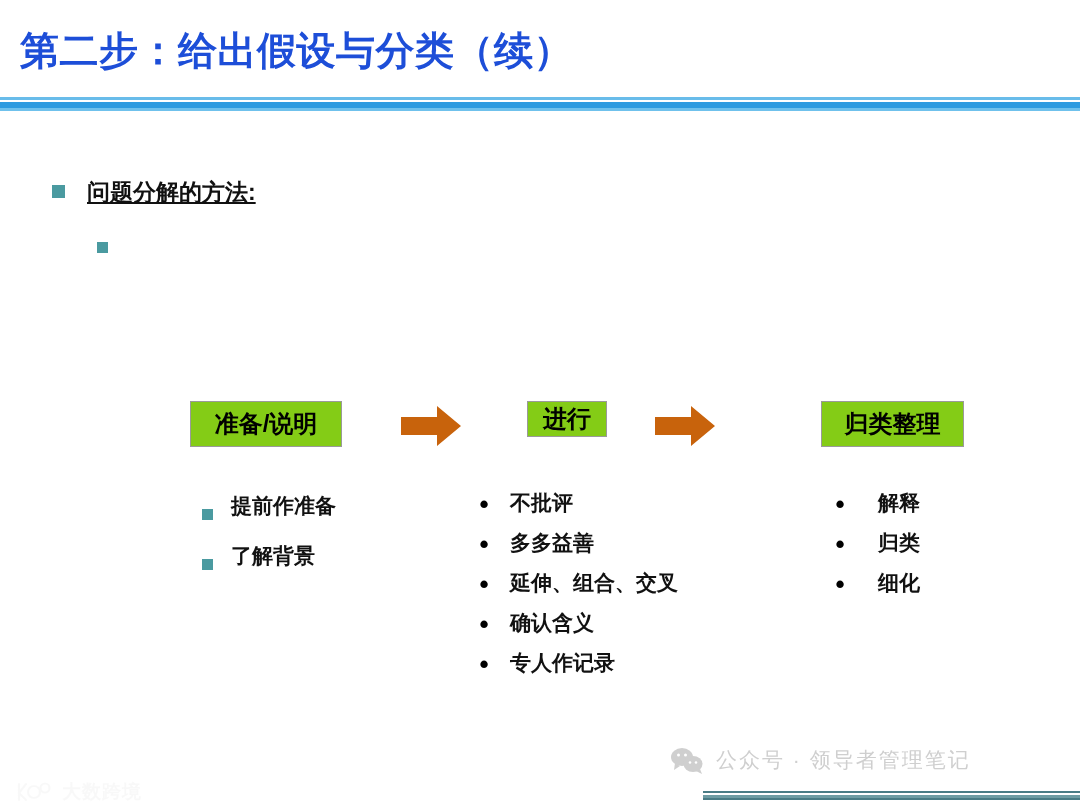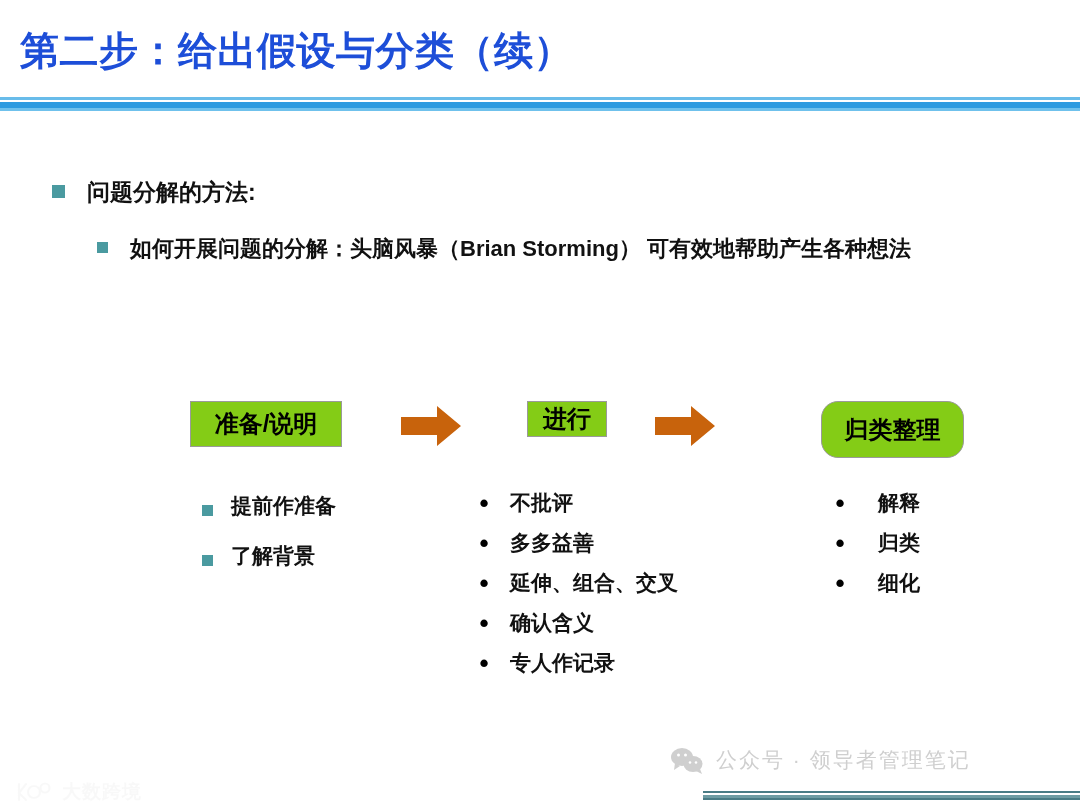--- a/index.html
+++ b/index.html
@@ -86,20 +86,21 @@
   .bullet-l1 {
     left: 52px;
     top: 178px;
   }
   .bullet-l1 .bullet-text {
     margin-left: 22px;
     font-size: 23px;
     font-weight: bold;
     color: #111111;
     line-height: 1.3;
+    text-decoration: underline;
   }
   .bullet-l2 {
     left: 97px;
     top: 233px;
     width: 940px;
   }
   .bullet-l2 .sq-bullet {
     width: 11px;
     height: 11px;
     margin-top: 9px;
@@ -120,37 +121,37 @@
     display: flex;
     align-items: center;
     justify-content: center;
     font-size: 24px;
     font-weight: bold;
     color: #000000;
     box-sizing: border-box;
   }
   #box-prepare { left: 190px;  top: 401px; width: 152px; height: 46px; }
   #box-conduct { left: 527px;  top: 401px; width: 80px;  height: 36px; }
-  #box-classify { left: 821px; top: 401px; width: 143px; height: 57px; border-radius: 17px; }
+  #box-classify { left: 821px; top: 401px; width: 143px; height: 46px; }
 
   .arrow {
     position: absolute;
     width: 64px;
     height: 46px;
   }
   #arrow-1 { left: 399px; top: 403px; }
   #arrow-2 { left: 653px; top: 403px; }
 
   
   .col {
     position: absolute;
   }
   .col-item {
     display: flex;
-    align-items: center;
+    align-items: flex-end;
     font-size: 21px;
     font-weight: bold;
     color: #111111;
     white-space: nowrap;
   }
   .col-item .marker-sq {
     width: 11px;
     height: 11px;
     background: #4A9AA0;
     flex: 0 0 auto;
@@ -261,21 +262,20 @@
     <div class="rule-thin2"></div>
   </div>
 
   <div class="bullet-row bullet-l1">
     <span class="sq-bullet"></span>
     <span class="bullet-text">问题分解的方法:</span>
   </div>
 
   <div class="bullet-row bullet-l2">
     <span class="sq-bullet"></span>
-    <span class="bullet-text">如何开展问题的分解：头脑风暴（Brian Storming） 可有效地帮助产生各种想法</span>
   </div>
 
   <div class="process-box" id="box-prepare">准备/说明</div>
   <div class="process-box" id="box-conduct">进行</div>
   <div class="process-box" id="box-classify">归类整理</div>
 
   <svg class="arrow" id="arrow-1" viewBox="0 0 64 46">
     <polygon points="2,14 38,14 38,3 62,23 38,43 38,32 2,32" fill="#C8630C"></polygon>
   </svg>
   <svg class="arrow" id="arrow-2" viewBox="0 0 64 46">

